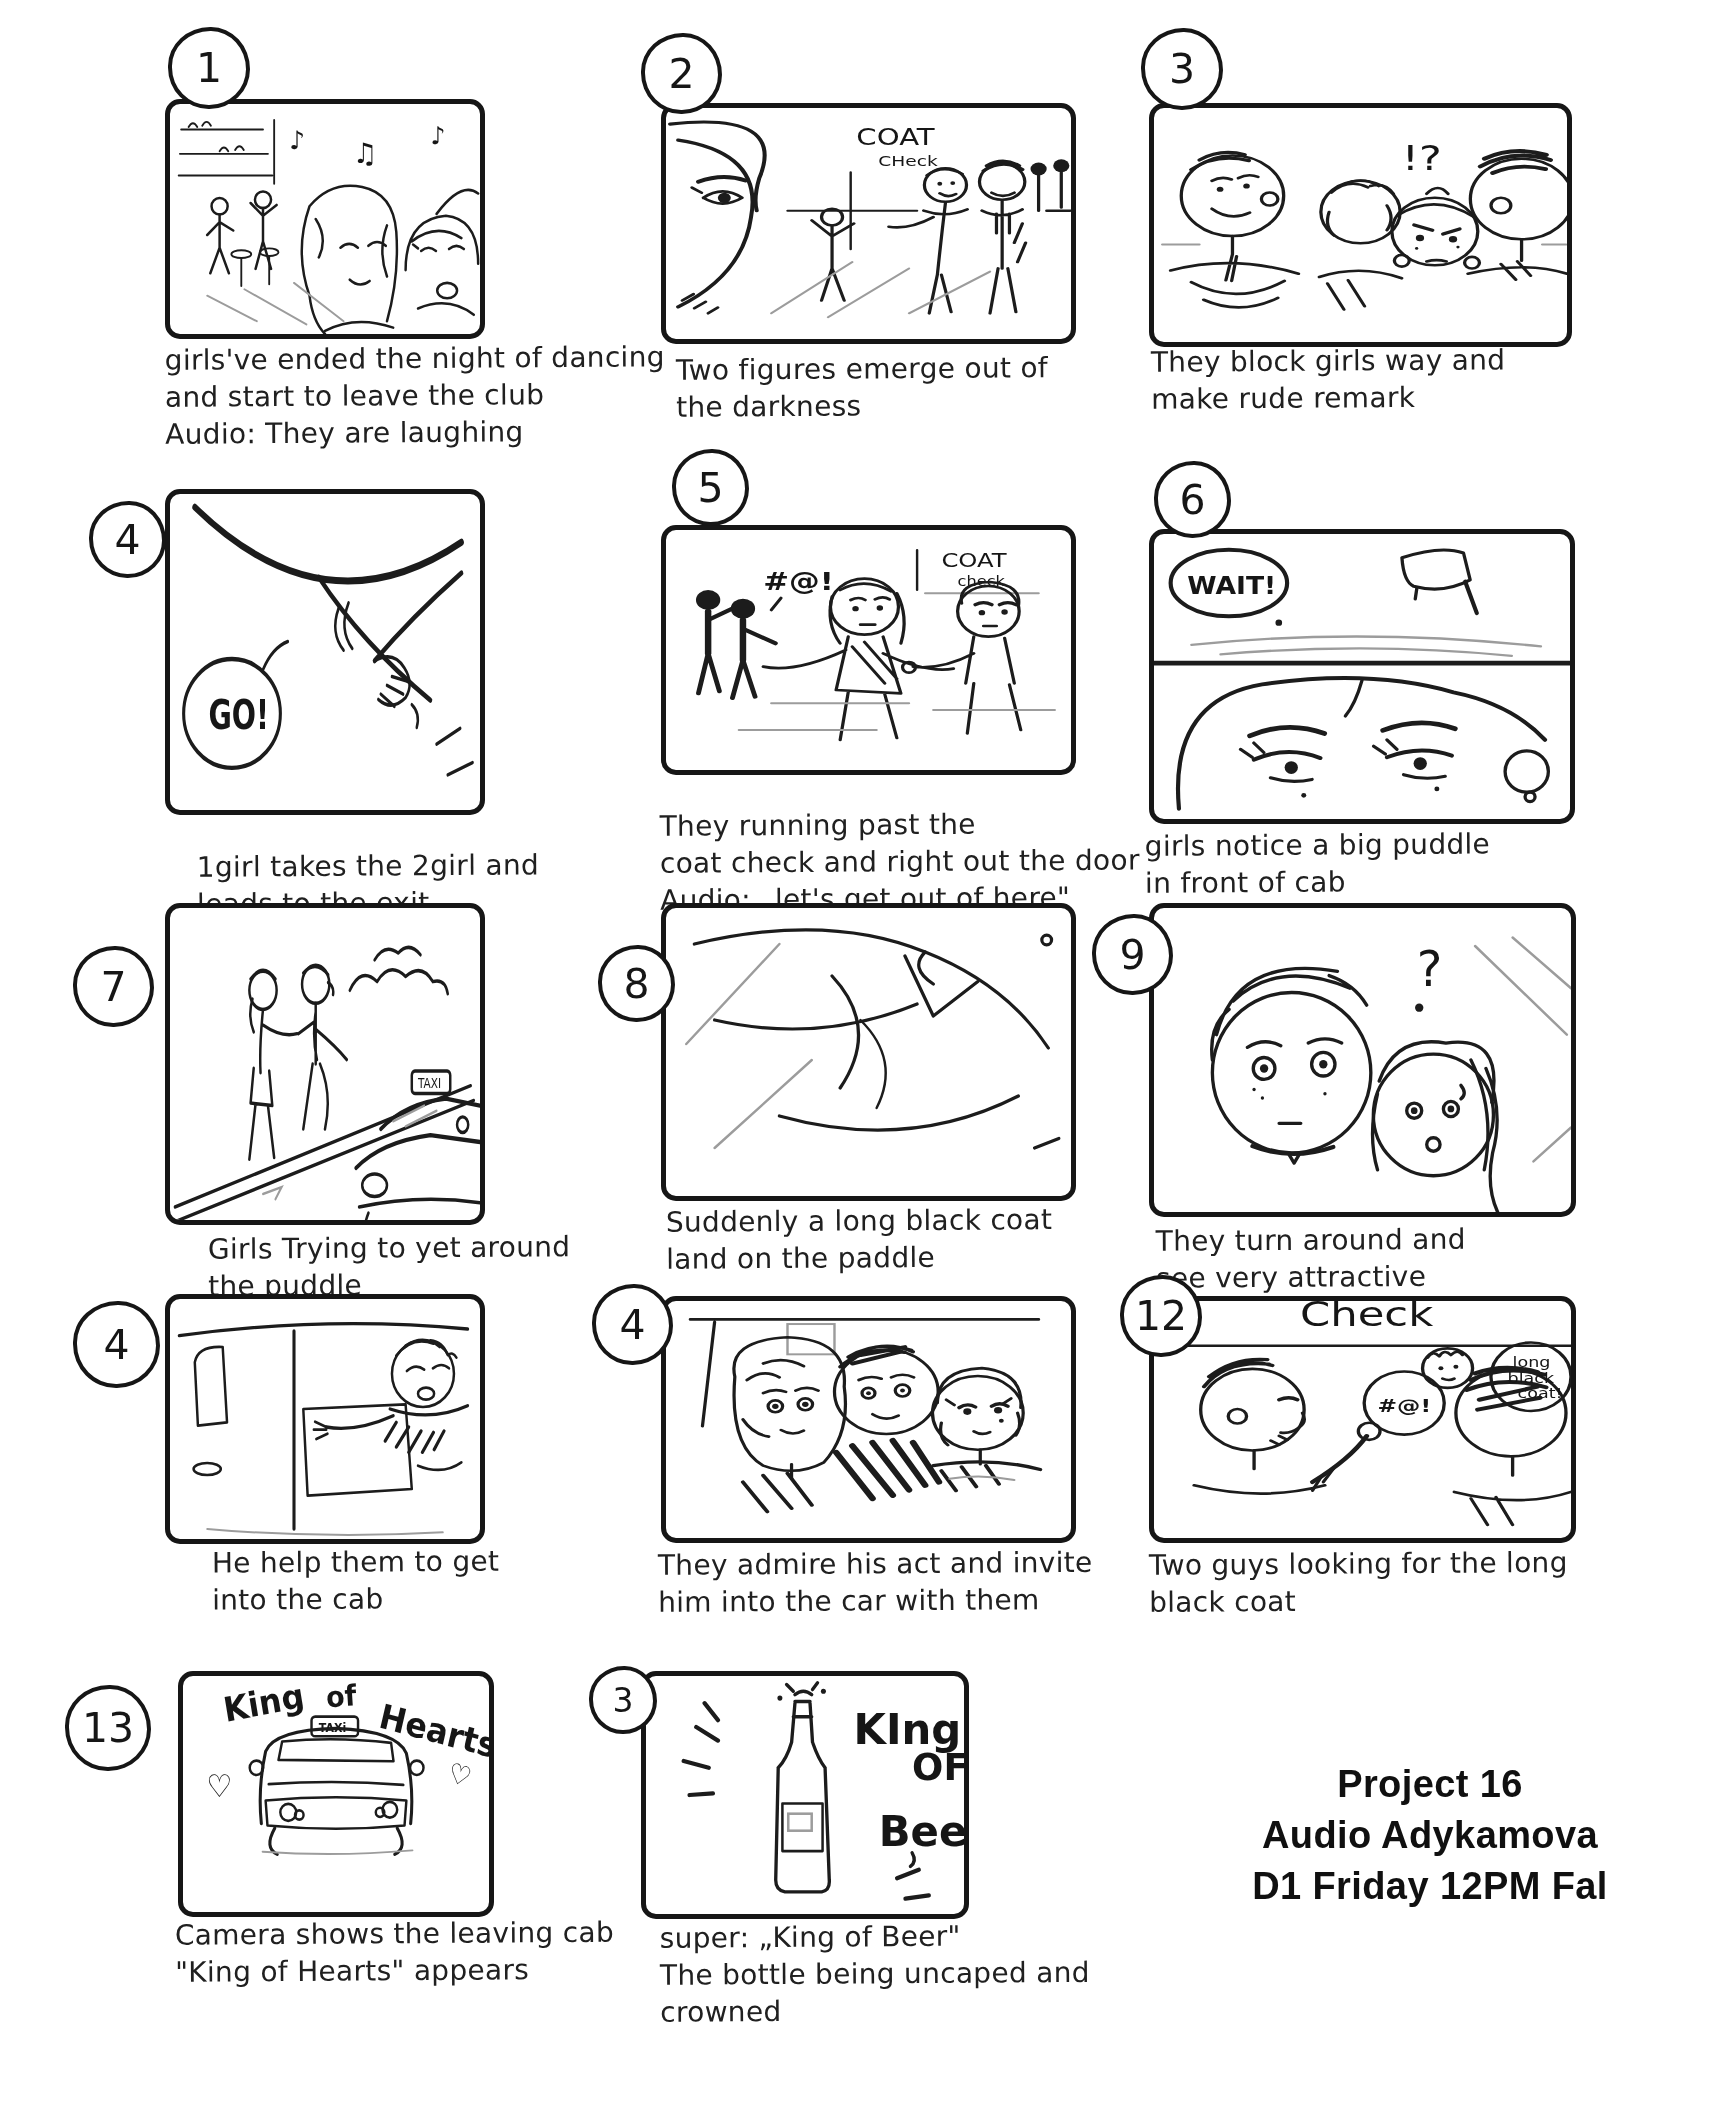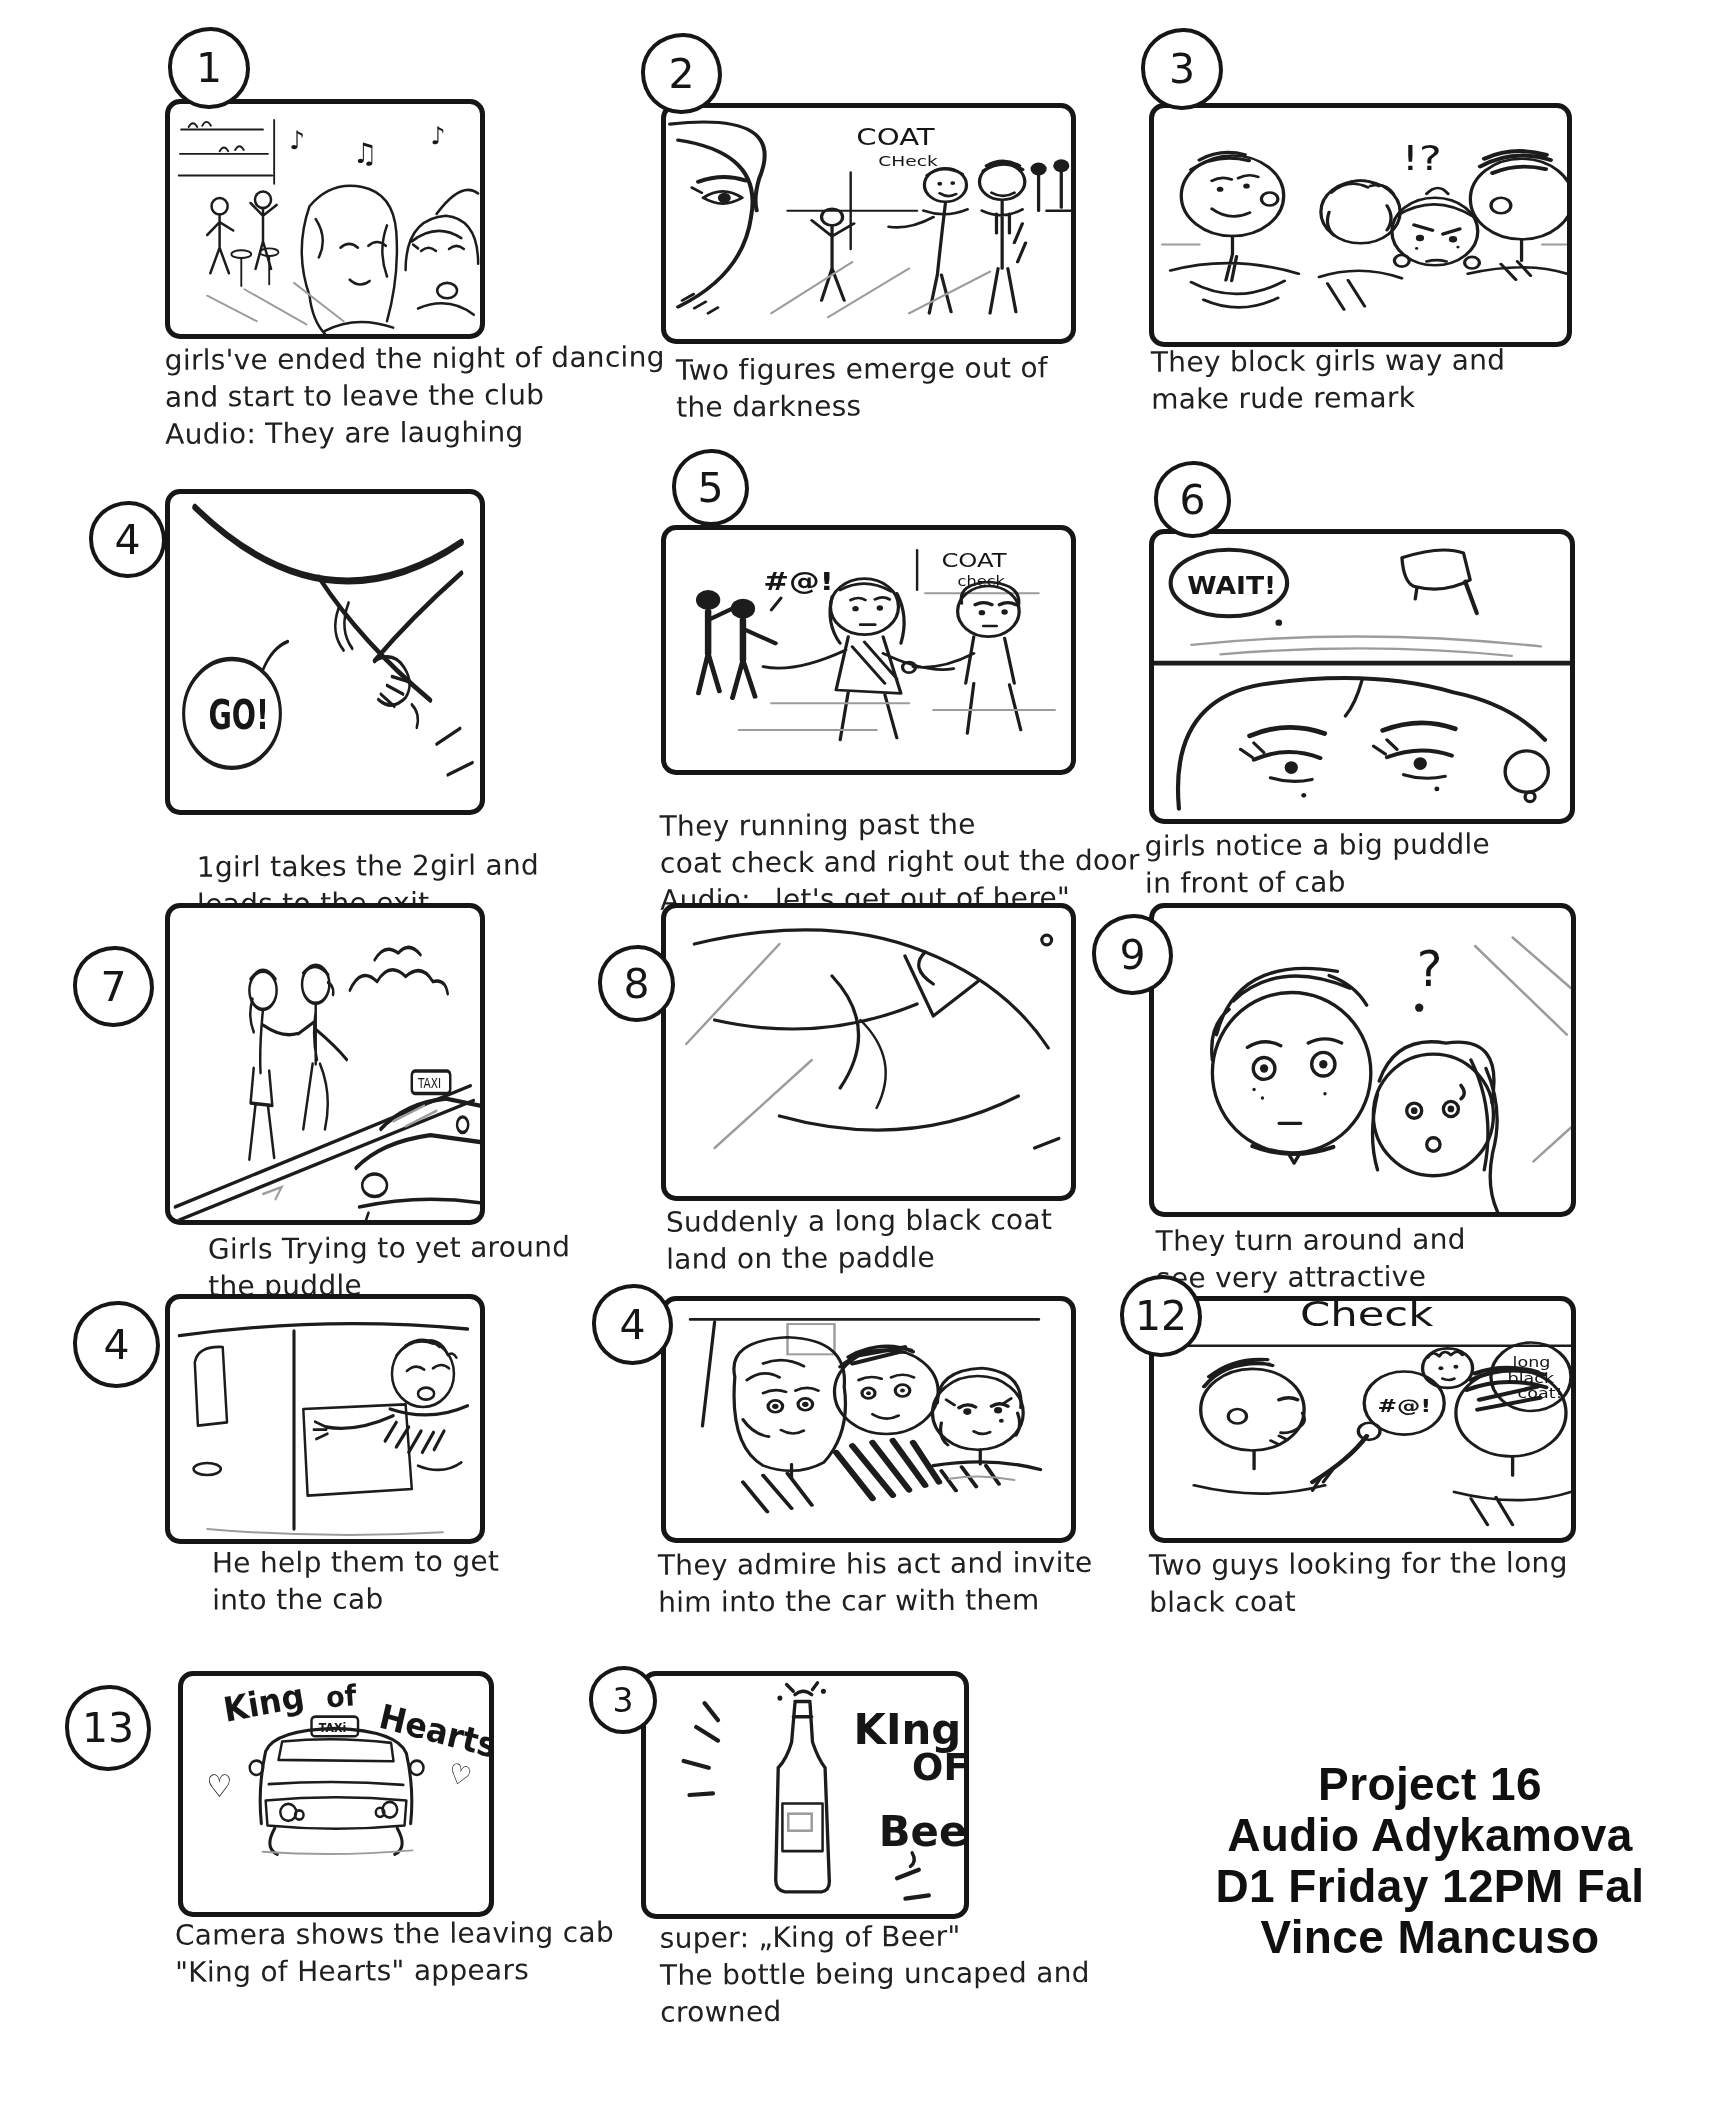--- a/index.html
+++ b/index.html
@@ -7,21 +7,21 @@
         font-family:"DejaVu Sans",sans-serif;color:#1b1b1b;}
   .panel{position:absolute;border:5px solid #161616;border-radius:15px;background:#fff;overflow:hidden;}
   .panel svg{position:absolute;left:0;top:0;width:100%;height:100%;}
   .badge{position:absolute;display:flex;align-items:center;justify-content:center;
          border:4.1px solid #161616;background:#fff;color:#161616;
          border-radius:52% 48% 50% 50% / 48% 52% 49% 51%;
          font-size:41px;font-weight:400;z-index:5;}
   .caption{position:absolute;white-space:pre-line;font-size:28px;line-height:1.32;
            color:#202020;letter-spacing:0.3px;transform:rotate(-.4deg);}
   .credits{position:absolute;left:1182px;top:1759px;width:496px;text-align:center;
-           font-family:"Liberation Sans",sans-serif;font-weight:700;font-size:46px;
+           font-family:"Liberation Sans",sans-serif;font-weight:700;font-size:38px;
            line-height:51px;color:#101010;letter-spacing:0.4px;}
   .s3{stroke:#1c1c1c;fill:none;stroke-width:3;stroke-linecap:round;stroke-linejoin:round}
   .s4{stroke:#1c1c1c;fill:none;stroke-width:4;stroke-linecap:round;stroke-linejoin:round}
   .s5{stroke:#1c1c1c;fill:none;stroke-width:5;stroke-linecap:round;stroke-linejoin:round}
   .s6{stroke:#1c1c1c;fill:none;stroke-width:6;stroke-linecap:round;stroke-linejoin:round}
   .s8{stroke:#1c1c1c;fill:none;stroke-width:8;stroke-linecap:round;stroke-linejoin:round}
   .lt{stroke:#9c9c9c;fill:none;stroke-width:3;stroke-linecap:round}
   .fl{fill:#1c1c1c;stroke:none}
   .ht{font-family:"DejaVu Sans",sans-serif;fill:#161616;stroke:none}
   .hb{font-family:"DejaVu Sans",sans-serif;fill:#161616;stroke:none;font-weight:700}
@@ -444,17 +444,16 @@
     </svg>
   </div>
   <div class="caption" style="left:660px;top:1919px;width:512px">super: „King of Beer"
 The bottle being uncaped and
 crowned</div>
 
   <div class="credits">
     <div>Project 16</div>
     <div>Audio Adykamova</div>
     <div>D1 Friday 12PM Fal</div>
-    <div>Vince Mancuso</div>
   </div>
 
 </div>
 
 
 </body></html>

